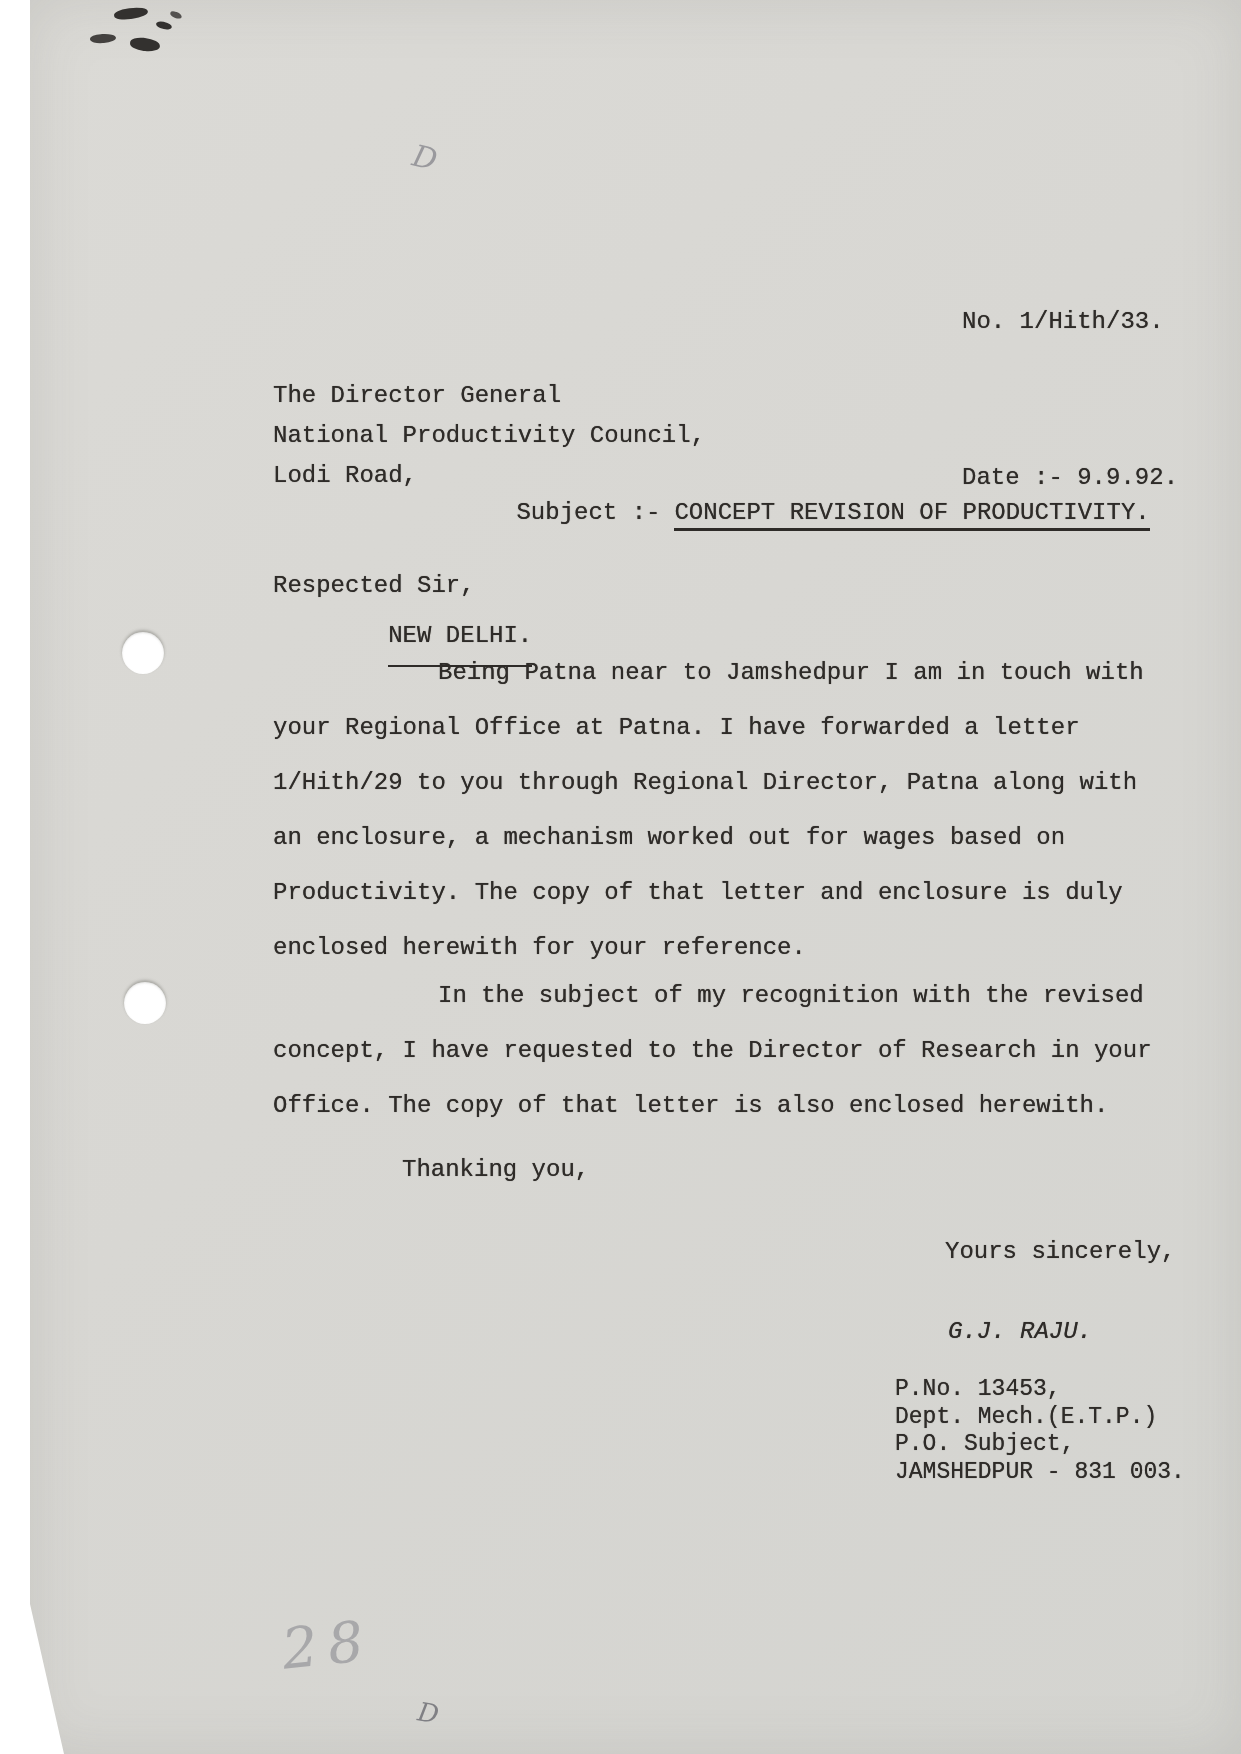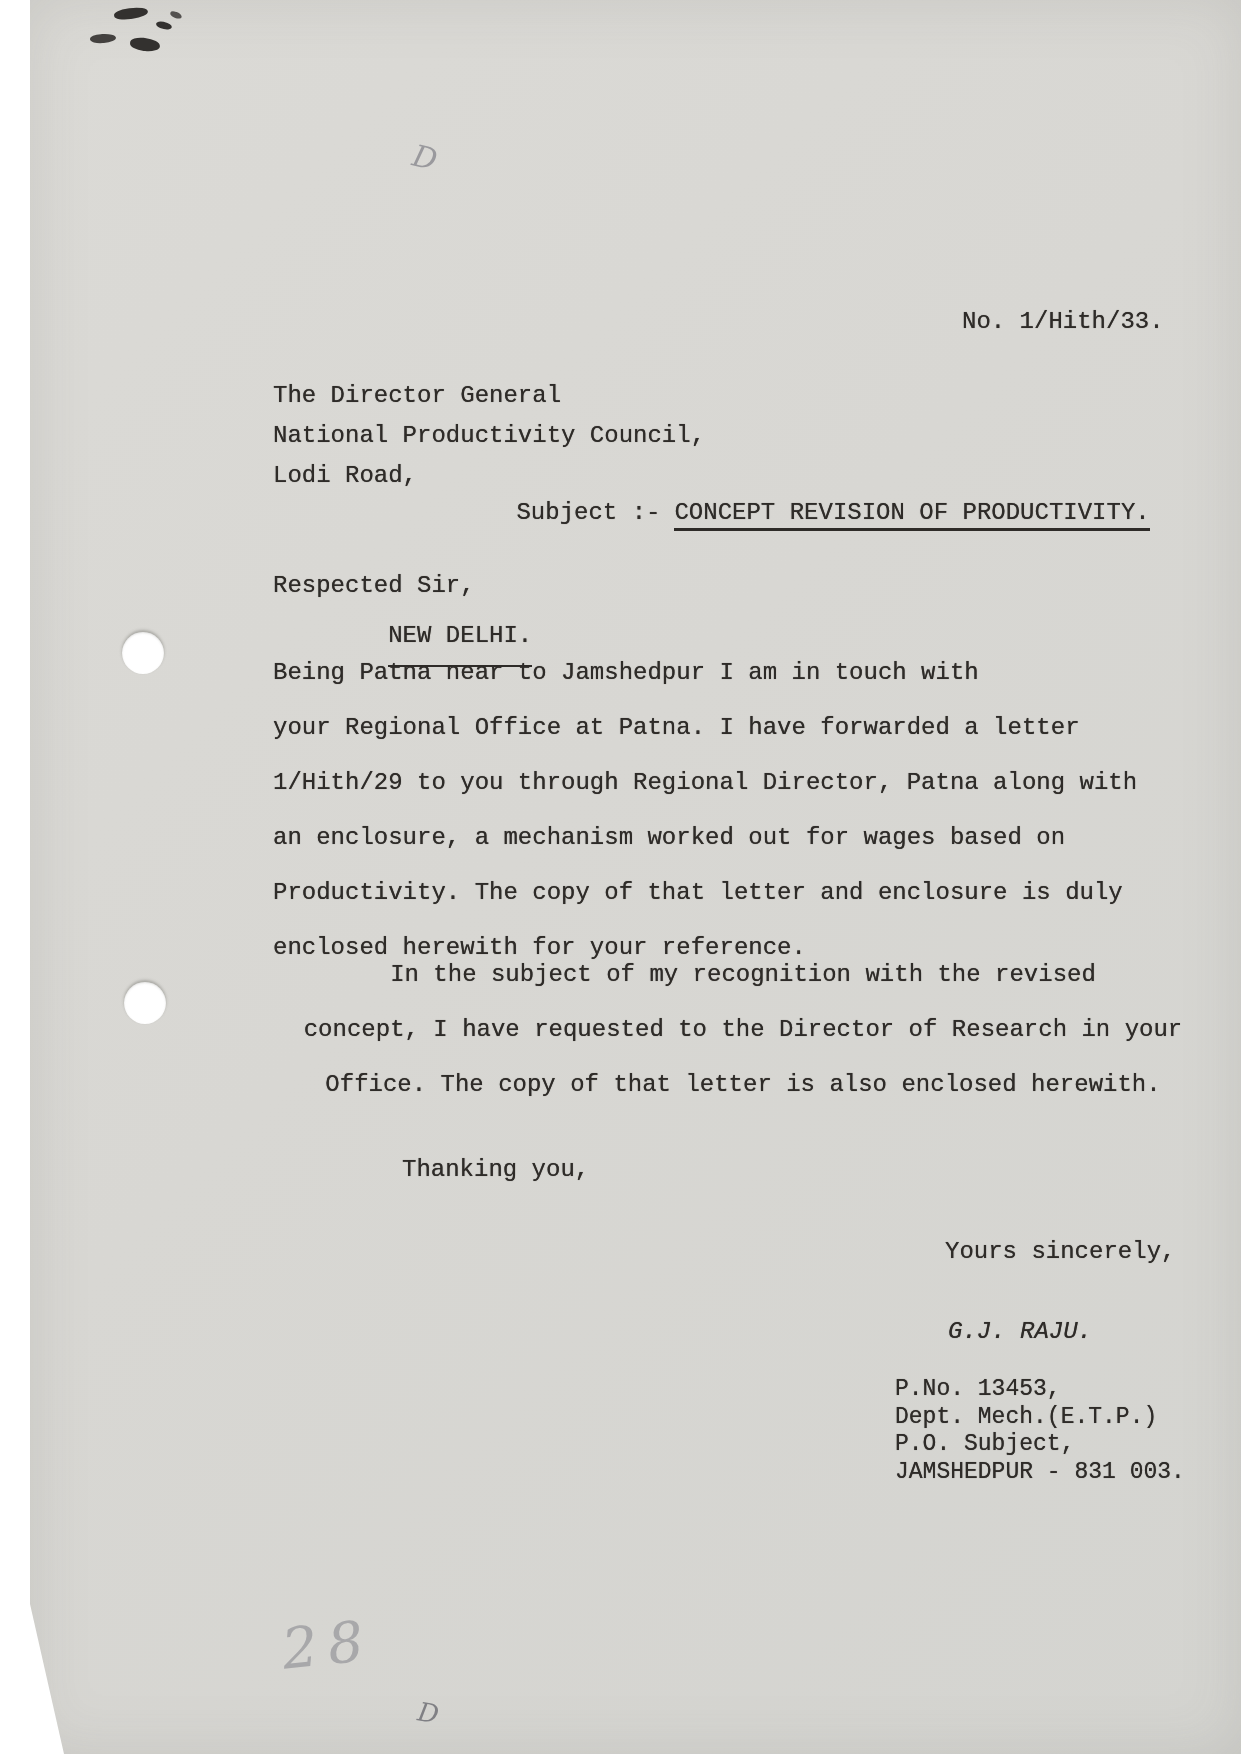--- a/index.html
+++ b/index.html
@@ -17,23 +17,23 @@
   .abs{position:absolute;}
   .body-size{font-size:24px;line-height:55px;}
   .ref-block{left:932px;top:192px;font-size:24px;line-height:52px;}
   .address{left:243px;top:296px;font-size:24px;line-height:40px;}
   .addr-city{display:inline-block;border-bottom:2.5px solid #2e2b28;padding-bottom:9px;}
   .subject-line{left:400px;top:472px;font-size:24px;}
   .subject-title{border-bottom:3px solid #2e2b28;padding-bottom:2px;margin-left:14px;}
   .salutation{left:243px;top:572px;font-size:24px;}
   .para{left:243px;width:940px;}
   .para-1{top:645px;}
-  .para-2{top:947px;text-align:center;}
+  .para-2{top:968px;}
   .para .para-line{white-space:pre;}
-  .para .para-line:first-child{}
+  .para .para-line:first-child{margin-left:165px;}
   .thanking{left:372px;top:1156px;font-size:24px;}
   .closing{left:915px;top:1238px;font-size:24px;text-align:center;}
   .signatory{left:918px;top:1318px;font-size:24px;font-style:italic;}
   .sender-block{left:865px;top:1376px;font-size:23px;line-height:27.5px;}
   .pencil{color:#9d9da1;font-style:italic;font-family:"DejaVu Serif",serif;}
   .page-number{left:252px;top:1612px;font-size:56px;letter-spacing:10px;transform:rotate(-6deg);opacity:0.8;}
   .mark-top{left:383px;top:140px;font-size:30px;transform:rotate(14deg);color:#8f8f94;opacity:0.85;}
   .mark-bottom{left:388px;top:1698px;font-size:26px;transform:rotate(10deg);color:#77777c;opacity:0.9;}
   .hole{
     position:absolute;width:42px;height:42px;border-radius:50%;
@@ -65,20 +65,21 @@
     <span class="smudge smudge-4"></span>
     <span class="smudge smudge-5"></span>
 
     <span class="hole hole-1"></span>
     <span class="hole hole-2"></span>
 
     <div class="abs pencil mark-top">D</div>
 
     <div class="abs typed ref-block">
       <div>No. 1/Hith/33.</div>
+      <div>Date :- 9.9.92.</div>
     </div>
 
     <div class="abs typed address">
       <div><div>The Director General</div><div>National Productivity Council,</div><div>Lodi Road,</div></div>
       <div>
         <span class="addr-city">NEW DELHI.</span>
       </div>
     </div>
 
     <div class="abs typed subject-line">

